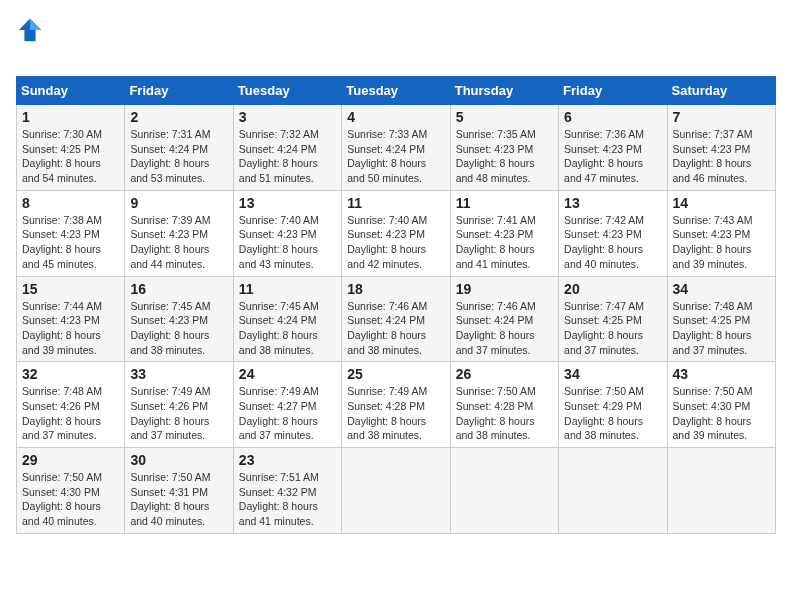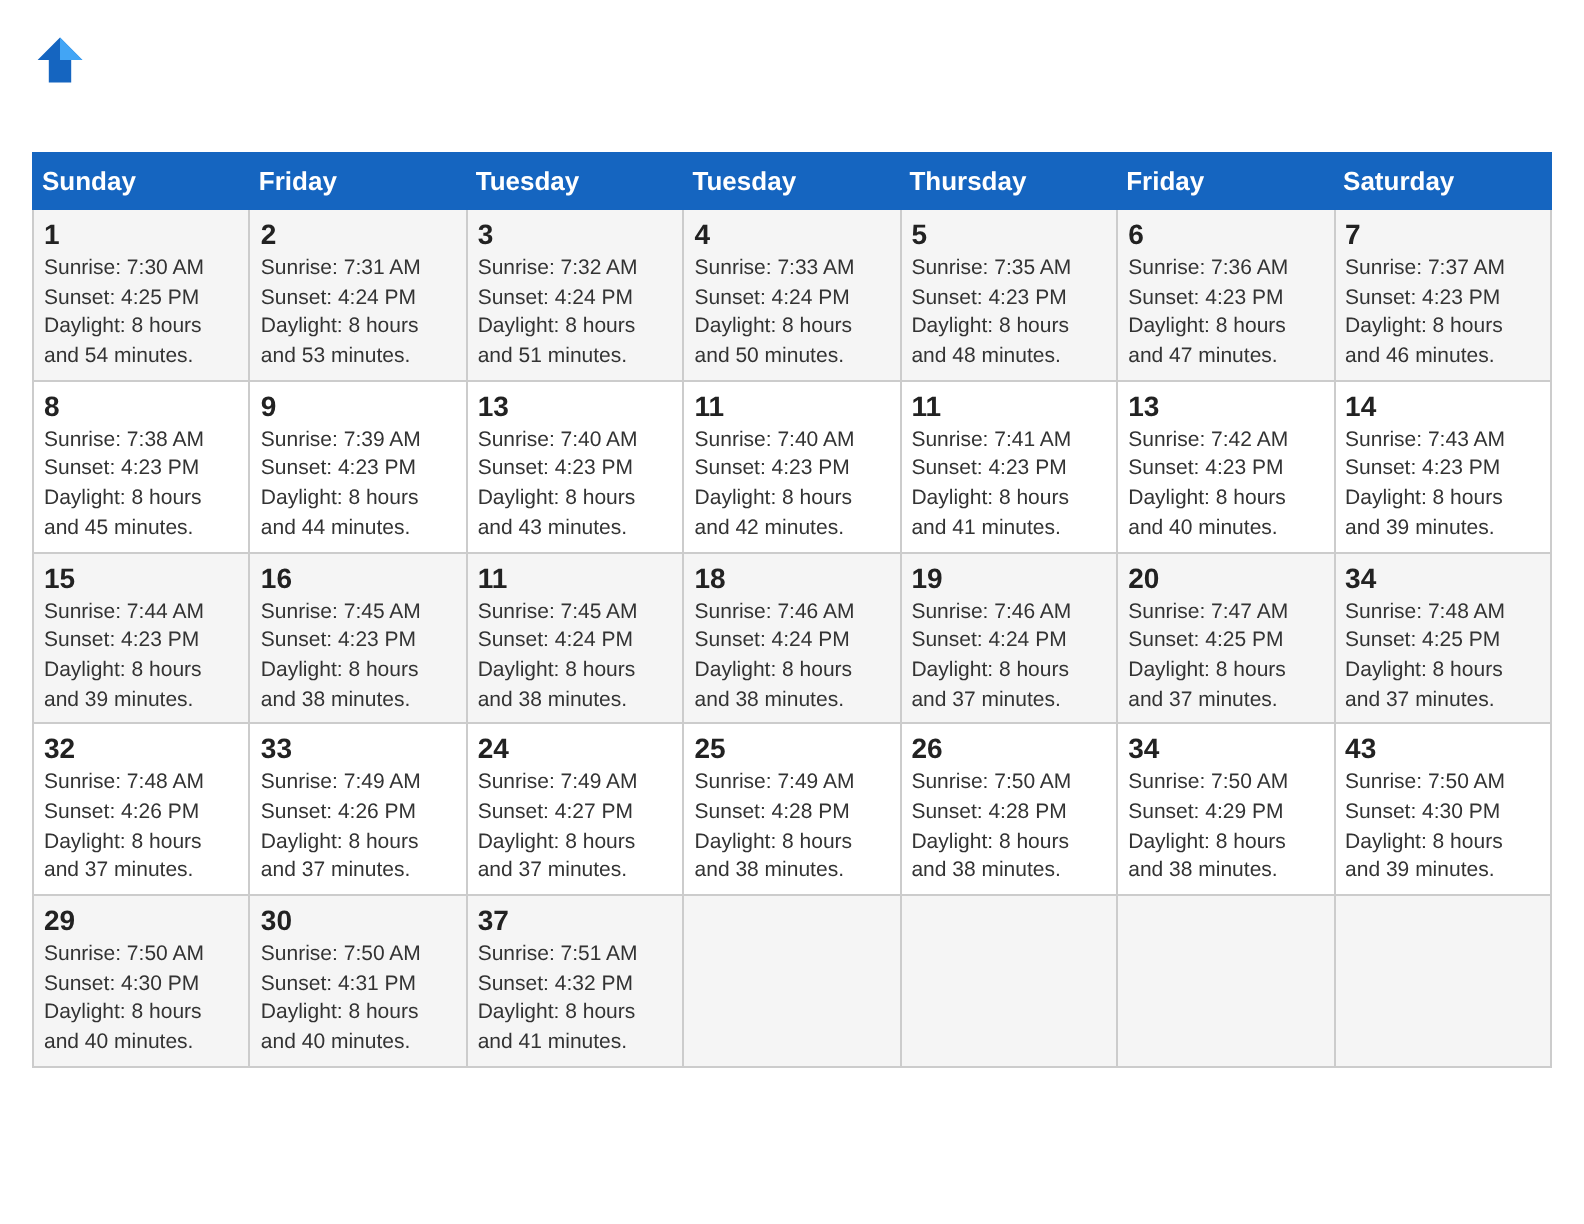--- a/index.html
+++ b/index.html
@@ -306,21 +306,21 @@
             Sunrise: 7:50 AM<br>Sunset: 4:30 PM<br>Daylight: 8 hours and 40 minutes.
           </div>
         </td>
         <td>
           <span class="day-num">30</span>
           <div class="day-detail">
             Sunrise: 7:50 AM<br>Sunset: 4:31 PM<br>Daylight: 8 hours and 40 minutes.
           </div>
         </td>
         <td>
-          <span class="day-num">37</span>
+          <span class="day-num">23</span>
           <div class="day-detail">
             Sunrise: 7:51 AM<br>Sunset: 4:32 PM<br>Daylight: 8 hours and 41 minutes.
           </div>
         </td>
         <td class="empty-cell"></td>
         <td class="empty-cell"></td>
         <td class="empty-cell"></td>
         <td class="empty-cell"></td>
       </tr>
     </tbody>

